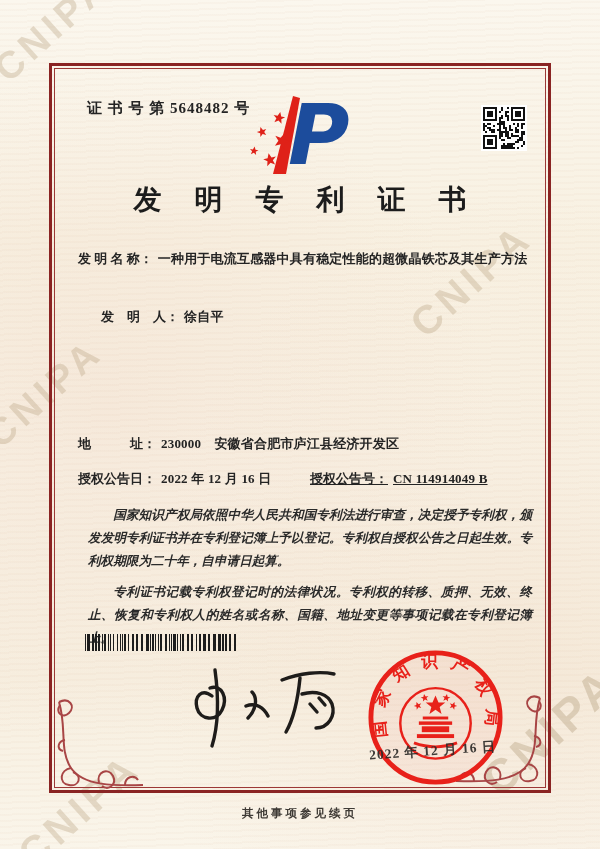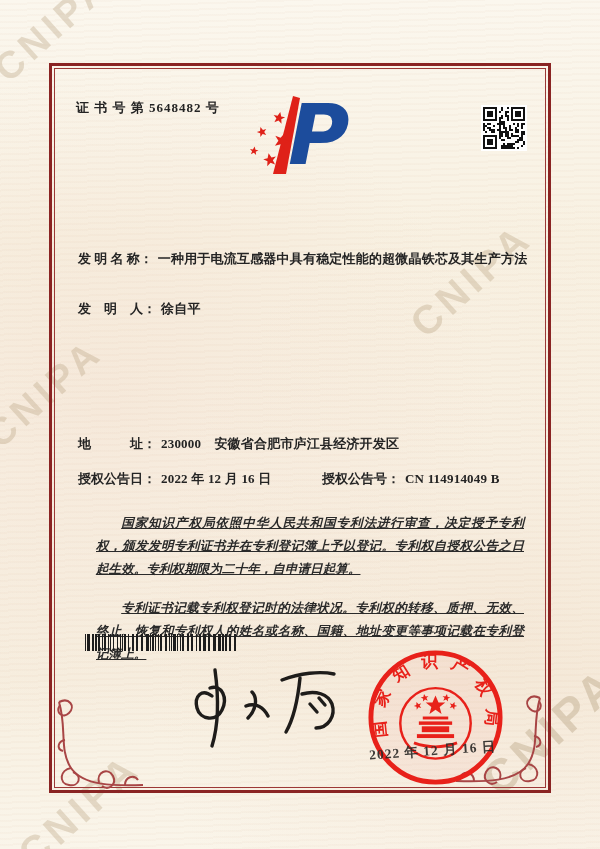--- a/index.html
+++ b/index.html
@@ -31,46 +31,46 @@
   .wm4{left:468px;top:704px;font-size:46px;color:rgba(188,168,138,.45);}
   .wm5{left:6px;top:788px;font-size:40px;}
   .frame{
     position:absolute;left:49px;top:63px;width:496px;height:724px;
     border:3px solid #8a2423;z-index:2;
   }
   .frame::after{
     content:"";position:absolute;inset:2px;border:1px solid #9c3836;
   }
   .cert-no{
-    position:absolute;left:76px;top:99px;z-index:3;
-    font-size:13px;font-weight:bold;letter-spacing:1px;
+    position:absolute;left:87px;top:99px;z-index:3;
+    font-size:15px;font-weight:bold;letter-spacing:1px;
   }
   .logo{position:absolute;left:246px;top:94px;z-index:3;}
   .qr{
     position:absolute;left:481px;top:105px;z-index:3;
     background:#fff;padding:2px;line-height:0;
   }
   .title{
     position:absolute;left:0;right:0;top:181px;z-index:3;
     text-align:center;font-size:28px;font-weight:bold;
     letter-spacing:13px;text-indent:13px;color:#1c1c1c;
   }
   .row{position:absolute;left:78px;right:56px;z-index:3;font-size:13px;font-weight:bold;line-height:1.35;}
-  .r1{top:250px;} .r2{top:300px;} .r3{top:328px;} .r4{top:364px;}
+  .r1{top:250px;} .r2{top:308px;margin-left:23px;} .r3{top:328px;} .r4{top:364px;}
   .r5{top:399px;} .r6{top:435px;} .r7{top:470px;}
   .flabel{display:inline;}
   .fvalue{display:inline;margin-left:5px;letter-spacing:.2px;}
-  .pair2{position:absolute;left:244px;top:0;white-space:nowrap;}
+  .pair2{position:absolute;left:232px;top:0;white-space:nowrap;text-decoration:underline;}
   .r7{position:absolute;}
   .legal{
     position:absolute;left:80px;right:60px;top:496px;z-index:3;
     font-size:12.6px;font-weight:600;font-style:italic;
     line-height:23px;text-align:justify;color:#2a2a2a;
   }
-  .legal p{margin:16px;text-indent:2em;text-decoration:underline;}
+  .legal p{margin:8px;text-indent:2em;}
   .barcode{
     position:absolute;left:85px;top:634px;width:160px;height:17px;z-index:3;
     display:flex;align-items:stretch;
   }
   .barcode span{display:block;height:100%;}
   .officer{position:absolute;left:88px;top:681px;z-index:3;font-size:14.5px;font-weight:bold;line-height:27px;
     font-family:"Liberation Sans","DejaVu Sans",sans-serif;}
   .sign{position:absolute;left:182px;top:656px;z-index:4;}
   .seal{position:absolute;left:367px;top:649px;z-index:4;}
   .seal-date{
@@ -250,20 +250,21 @@
         <rect x="4" y="4" width="6" height="6" fill="#111"></rect>
         <rect x="28" y="0" width="14" height="14" fill="#111"></rect>
         <rect x="30" y="2" width="10" height="10" fill="#fff"></rect>
         <rect x="32" y="4" width="6" height="6" fill="#111"></rect>
         <rect x="0" y="28" width="14" height="14" fill="#111"></rect>
         <rect x="2" y="30" width="10" height="10" fill="#fff"></rect>
         <rect x="4" y="32" width="6" height="6" fill="#111"></rect>
       </svg>
   </div>
 
+  <div class="title">发 明 专 利 证 书</div>
 
   <div class="row r1">
     <span class="flabel">发 明 名 称：</span><span class="fvalue">一种用于电流互感器中具有稳定性能的超微晶铁芯及其生产方法</span>
   </div>
   <div class="row r2">
     <span class="flabel">发　明　人：</span><span class="fvalue">徐自平</span>
   </div>
   <div class="row r6">
     <span class="flabel">地　　　址：</span><span class="fvalue">230000　安徽省合肥市庐江县经济开发区</span>
   </div>
@@ -358,20 +359,21 @@
         <rect x="-13" y="-9" width="26" height="3"></rect>
         <rect x="-17" y="-4" width="34" height="3.5"></rect>
         <rect x="-14" y="1" width="28" height="6"></rect>
         <rect x="-19" y="9" width="38" height="4"></rect>
         <path d="M-22,18 Q0,26 22,18" fill="none" stroke="#e8211a" stroke-width="3"></path>
       </g>
     </svg>
   </div>
   <div class="seal-date">2022 年 12 月 16 日</div>
 
+  <div class="footer-note">其他事项参见续页</div>
 
   <div class="ornament orn-bl">
     <svg width="96" height="98" viewBox="0 0 96 98" fill="none" stroke="#a84545" stroke-width="2">
       <path d="M8,8 C16,34 8,56 20,74 C32,92 64,92 92,91"></path>
       <path d="M8,8 c10,-5 17,4 10,11 c-6,6 -14,0 -9,-8"></path>
       <path d="M20,74 c-11,2 -13,15 -2,17 c10,2 14,-9 4,-13"></path>
       <path d="M48,89 c-3,-11 9,-16 14,-7 c4,8 -4,15 -11,10"></path>
       <path d="M74,91 c0,-8 9,-11 13,-5"></path>
       <path d="M14,46 c-7,1 -9,9 -2,11"></path>
     </svg>

